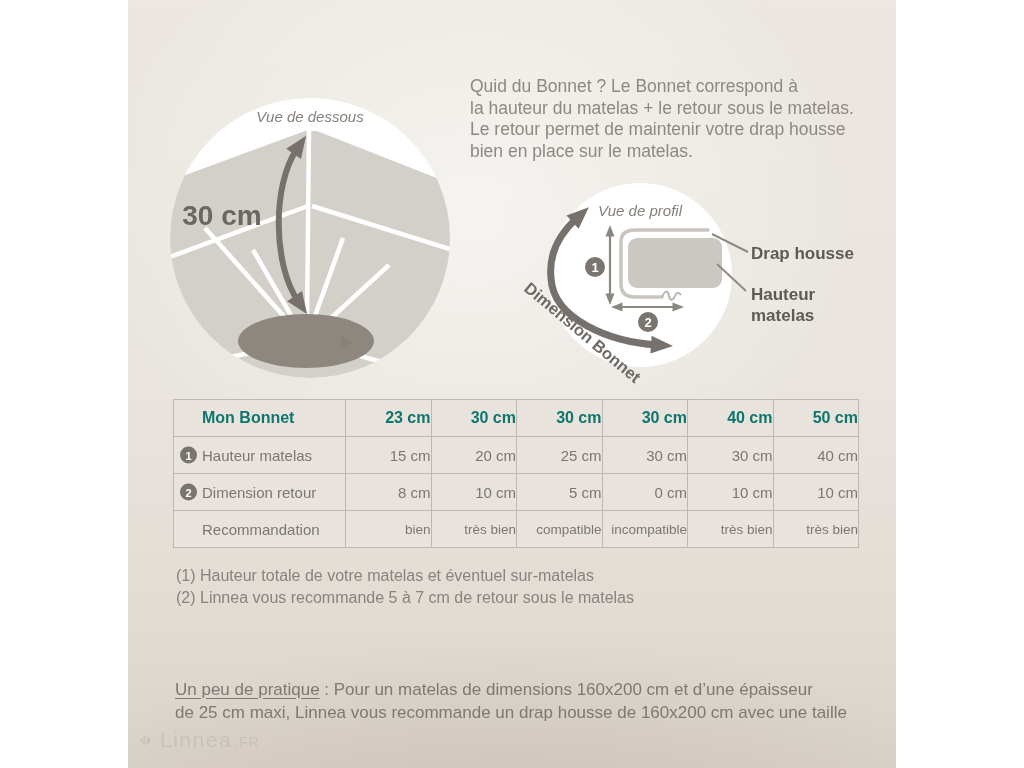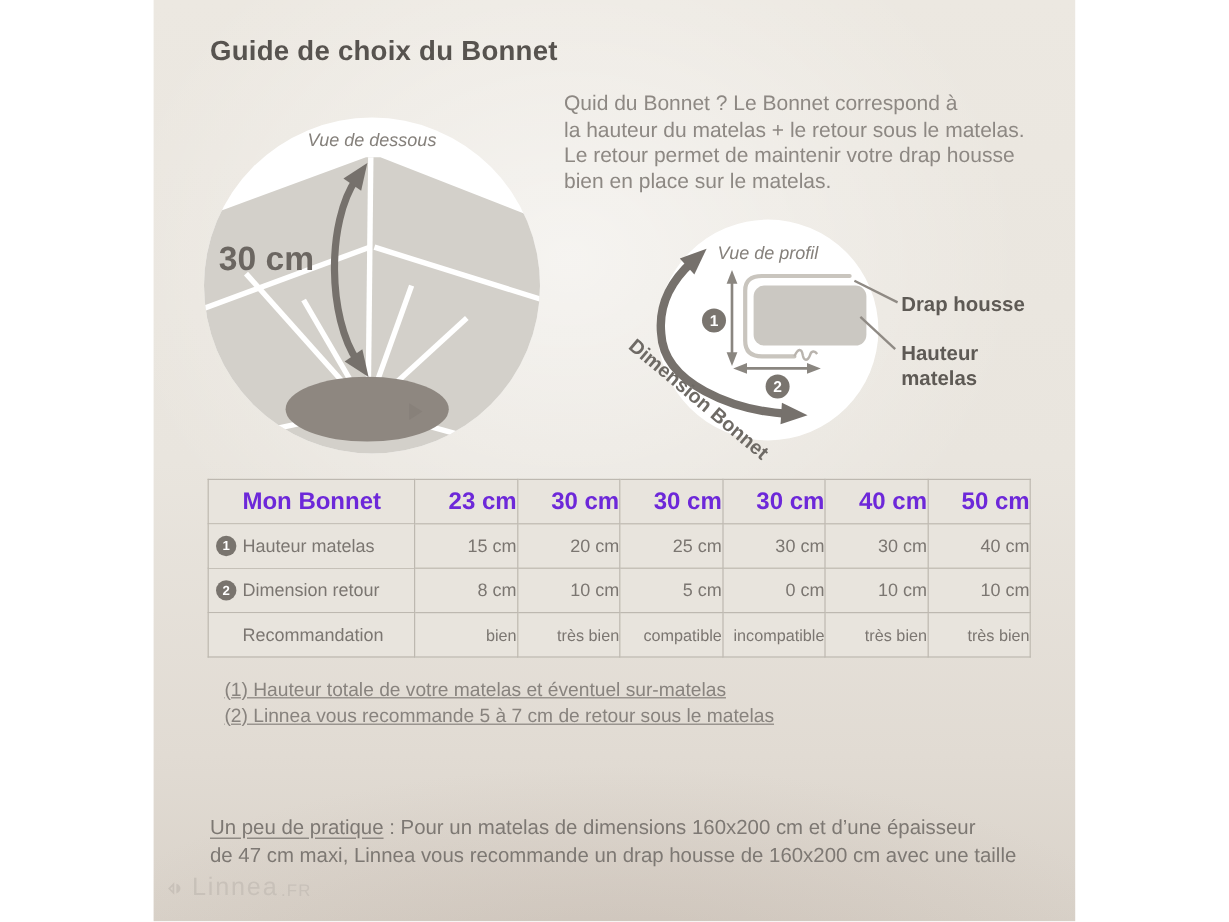--- a/index.html
+++ b/index.html
@@ -10,42 +10,41 @@
       radial-gradient(ellipse 380px 320px at 45% 28%, rgba(255,255,255,0.55), rgba(255,255,255,0) 100%),
       radial-gradient(ellipse 720px 270px at 50% 106%, rgba(186,172,162,0.40), rgba(186,172,162,0) 65%),
       linear-gradient(180deg,#ece8e1 0%,#e9e5de 50%,#e1dbd3 82%,#d9d2c9 100%);}
   .abs{position:absolute;}
   .page-title{font-size:23px;font-weight:bold;color:#57534f;letter-spacing:.2px;}
   .intro{font-size:17.5px;line-height:21.5px;color:#8d8883;}
   .side-label{font-size:17px;font-weight:bold;color:#5e5a55;line-height:21px;}
   table.bonnet{border-collapse:collapse;table-layout:fixed;width:686px;}
   table.bonnet td{border:1px solid #bdb8b0;background:#e8e4dd;text-align:right;
       color:#7b7671;font-size:15px;height:36px;padding:0;}
-  table.bonnet tr.head td{font-weight:bold;color:#6d28d9;font-size:20px;height:36px;}
+  table.bonnet tr.head td{font-weight:bold;color:#0f766e;font-size:16px;height:36px;}
   table.bonnet td.rowlabel{text-align:left;padding-left:28px;position:relative;}
   table.bonnet tr.reco td{font-size:13.5px;margin-top:19px;}
   table.bonnet tr.reco td.rowlabel{font-size:15px;}
   .num-badge{width:17px;height:17px;border-radius:50%;background:#79746e;color:#ffffff;
       font-size:11px;font-weight:bold;display:flex;align-items:center;justify-content:center;
       position:absolute;left:6px;top:50%;transform:translateY(-50%);}
   .footnotes{font-size:16px;line-height:22px;color:#88837e;}
   .note-line{font-size:17px;color:#7d7873;}
   .note-par{font-size:17px;line-height:22.5px;color:#7d7873;}
   .ul{text-decoration:underline;text-underline-offset:3px;}
   .logo{display:flex;align-items:center;color:#c8c1b9;}
   .logo .brand{font-size:21px;letter-spacing:1.5px;margin-left:6px;}
   .logo .suffix{font-size:14px;letter-spacing:1px;margin-left:2px;margin-top:3px;}
 </style>
 </head>
 <body>
 
 <div class="canvas">
   <div class="square">
 
-    <div class="abs page-title" style="left:47px;top:29px;">Guide de choix du Bonnet</div>
 
     <svg class="abs" style="left:32px;top:85px;" width="300" height="300" viewBox="0 0 300 300">
       <defs>
         <clipPath id="clipL">
             <circle cx="150" cy="153" r="140"></circle>
           </clipPath>
         <marker id="bigHeadL" markerUnits="userSpaceOnUse" markerWidth="26" markerHeight="26" refX="7" refY="13" orient="auto-start-reverse">
           <path d="M1,4 L23,13 L1,22 Z" fill="#76716c"></path>
         </marker>
       </defs>
@@ -169,31 +168,31 @@
         <td>bien</td>
         <td>très bien</td>
         <td>compatible</td>
         <td>incompatible</td>
         <td>très bien</td>
         <td>très bien</td>
       </tr>
     </tbody>
       </table>
 
-    <div class="abs footnotes" style="left:59px;top:565px;text-decoration:underline;">
+    <div class="abs footnotes" style="left:48px;top:565px;">
       <div>(1) Hauteur totale de votre matelas et éventuel sur-matelas</div>
       <div>(2) Linnea vous recommande 5 à 7 cm de retour sous le matelas</div>
     </div>
 
 
     <div class="abs note-par" style="left:47px;top:679px;width:700px;">
       <div>
         <span class="ul">Un peu de pratique</span><span> : Pour un matelas de dimensions 160x200 cm et d’une épaisseur</span>
       </div>
-      <div>de 47 cm maxi, Linnea vous recommande un drap housse de 160x200 cm avec une taille</div>
+      <div>de 25 cm maxi, Linnea vous recommande un drap housse de 160x200 cm avec une taille</div>
     </div>
 
     <div class="abs logo" style="left:10px;top:728px;">
       <svg width="16" height="16" viewBox="0 0 16 16">
         <path d="M3,8.5 L6.5,5 L6.5,12 Z" fill="none" stroke="#c8c1b9" stroke-width="1.4"></path>
         <path d="M9,4.5 C13.5,6 13.5,11 9,12.5 Z" fill="#c8c1b9"></path>
       </svg>
       <span class="brand">Linnea</span>
       <span class="suffix">.FR</span>
     </div>

